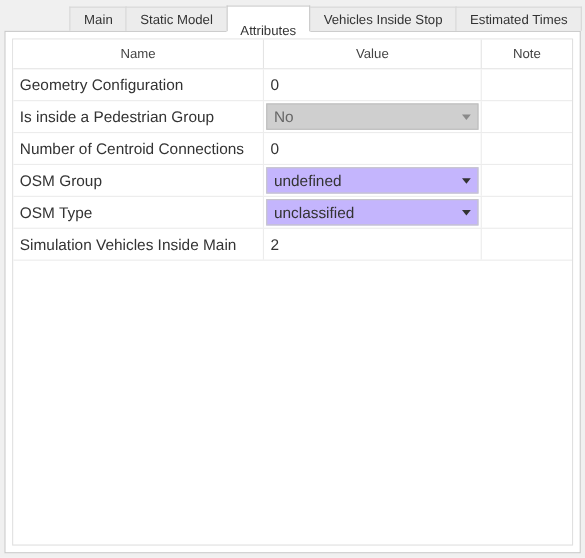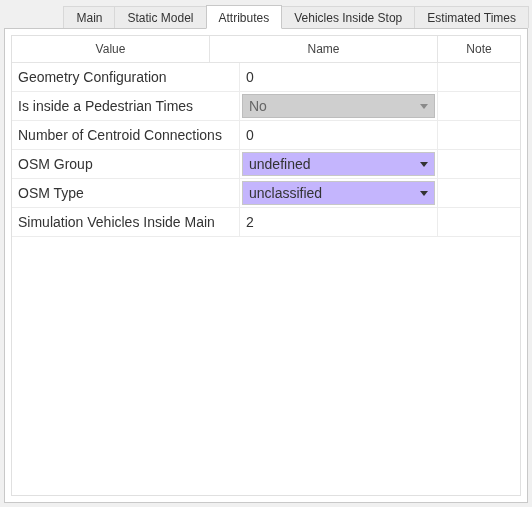--- a/index.html
+++ b/index.html
@@ -33,21 +33,21 @@
     color: #333;
     cursor: default;
     position: relative;
     line-height: 14px;
     height: 22px;
   }
   .tab.active {
     background: #ffffff;
     border-color: #c8c8c8;
     height: 24px;
-    padding-top: 5px;
+    padding-top: 15px;
     z-index: 3;
     border-bottom: 1px solid #ffffff;
     margin-bottom: -1px;
   }
   .panel {
     background: #ffffff;
     border: 1px solid #c8c8c8;
     width: 100%;
     height: calc(507px - 4px - 4px - 24px);
     padding: 6px;
@@ -132,39 +132,39 @@
   <div class="tabstrip" id="tabstrip">
       <div class="tab"><span>Main</span></div>
       <div class="tab"><span>Static Model</span></div>
       <div class="tab active"><span>Attributes</span></div>
       <div class="tab"><span>Vehicles Inside Stop</span></div>
       <div class="tab"><span>Estimated Times</span></div>
     </div>
   <div class="panel">
     <div class="grid">
       <div class="grid-header">
+        <div class="gh col-name">Name</div>
         <div class="gh col-value">Value</div>
-        <div class="gh col-name">Name</div>
         <div class="gh col-note">Note</div>
       </div>
       <div class="grid-body" id="gridbody">
           <div class="row">
             <div class="cell name-cell">
               <span>Geometry Configuration</span>
             </div>
             <div class="cell value-cell">
               <span class="value-text">0</span>
             </div>
             <div class="cell note-cell">
               <span></span>
             </div>
           </div>
           <div class="row">
             <div class="cell name-cell">
-              <span>Is inside a Pedestrian Times</span>
+              <span>Is inside a Pedestrian Group</span>
             </div>
             <div class="cell value-cell">
               <div class="combo disabled">
                 <span>No</span>
                 <span class="chev"></span>
               </div>
             </div>
             <div class="cell note-cell">
               <span></span>
             </div>

